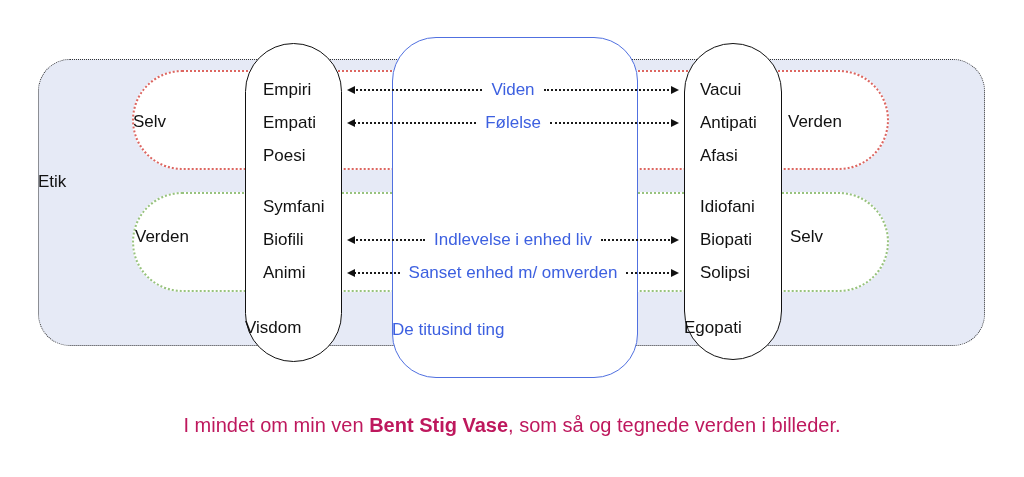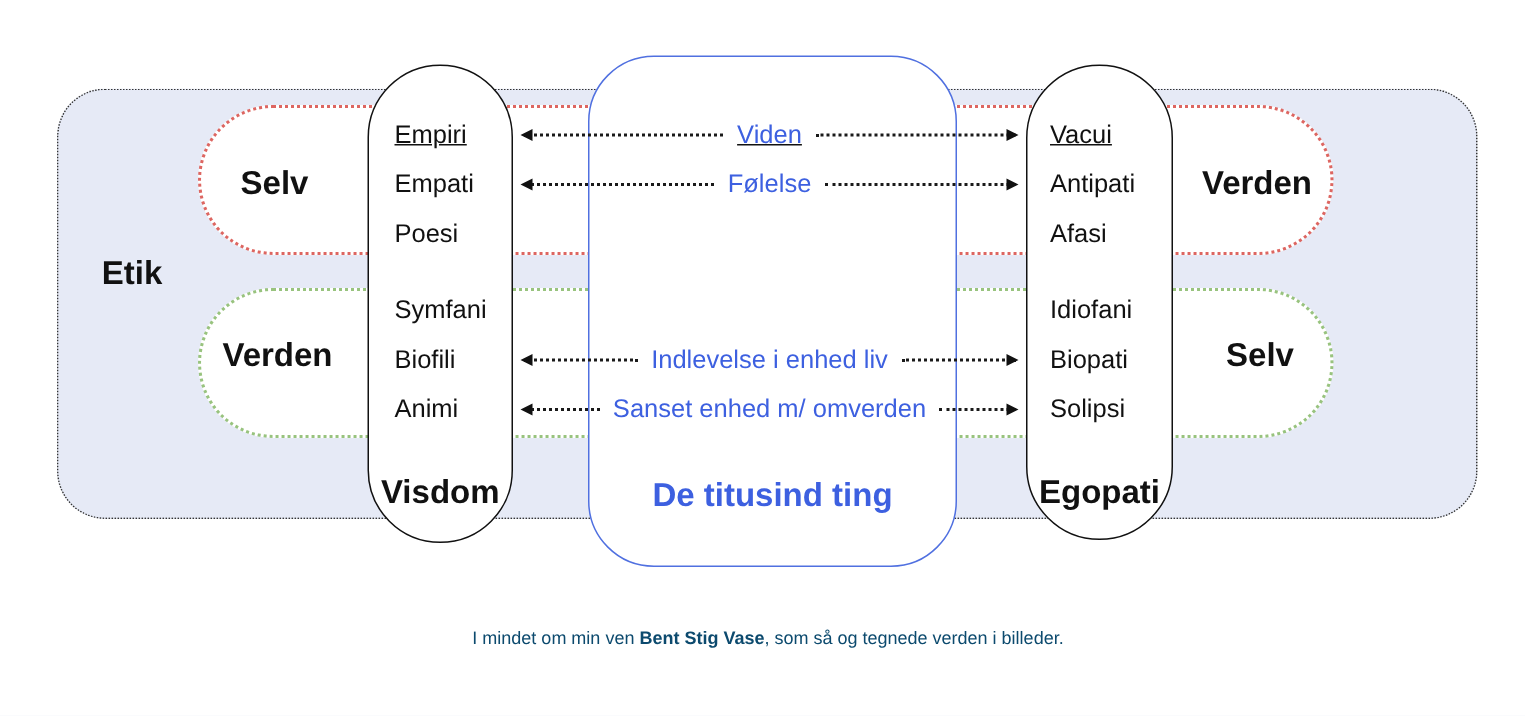--- a/index.html
+++ b/index.html
@@ -41,21 +41,21 @@
   .pill.right{left:684px;top:43px;width:98px;height:317px;}
 
   
   .center-box{
     position:absolute;left:392px;top:37px;width:246px;height:341px;
     background:#ffffff;border:1.5px solid var(--accent-border);
     border-radius:44px;z-index:3;
   }
 
   
-  .y1{top:90px;text-decoration:underline;} .y2{top:123px;} .y3{top:156px;}
+  .y1{top:90px;} .y2{top:123px;} .y3{top:156px;}
   .y4{top:207px;} .y5{top:240px;} .y6{top:273px;text-align:right;}
 
   .term{
     position:absolute;transform:translateY(-50%);
     font-size:17px;white-space:nowrap;z-index:4;color:var(--ink);
   }
   .term.lcol{left:263px;}
   .term.rcol{left:700px;}
 
   .center-row{
@@ -67,36 +67,36 @@
   }
   .arrow{flex:1 1 auto;min-width:10px;height:0;border-top:2px dotted #1a1a1a;position:relative;}
   .arrow::after{content:"";position:absolute;top:-5.5px;width:0;height:0;
     border-top:4.5px solid transparent;border-bottom:4.5px solid transparent;}
   .arrow.left::after{left:-2px;border-right:8px solid var(--ink);}
   .arrow.right::after{right:-2px;border-left:8px solid var(--ink);}
 
   
   .blabel{
     position:absolute;transform:translateY(-50%);
-    font-weight:700;font-size:22px;text-align:center;z-index:4;white-space:nowrap;
+    font-weight:400;font-size:17px;text-align:left;z-index:4;white-space:nowrap;
   }
   .etik{left:38px;width:100px;top:182px;}
   .anetik{left:883px;width:100px;top:182px;}
   .selv-top{left:133px;width:100px;top:122px;}
   .verden-bottom-left{left:135px;width:100px;top:237px;}
   .verden-top-right{left:788px;width:100px;top:122px;}
   .selv-bottom-right{left:790px;width:100px;top:237px;}
   .visdom{left:245px;width:97px;top:328px;}
   .egopati{left:684px;width:98px;top:328px;}
   .titusind{left:392px;width:246px;top:330px;color:var(--accent);}
 
   
   .caption{
     position:absolute;left:0;top:425px;width:100%;transform:translateY(-50%);
-    text-align:center;font-size:12px;color:#0c4a6e;z-index:4;
+    text-align:center;font-size:20px;color:#be185d;z-index:4;
   }
   .caption b{font-weight:700;}
 </style>
 </head>
 <body>
 
 <div id="canvas">
 
   <div class="outer"></div>
 

